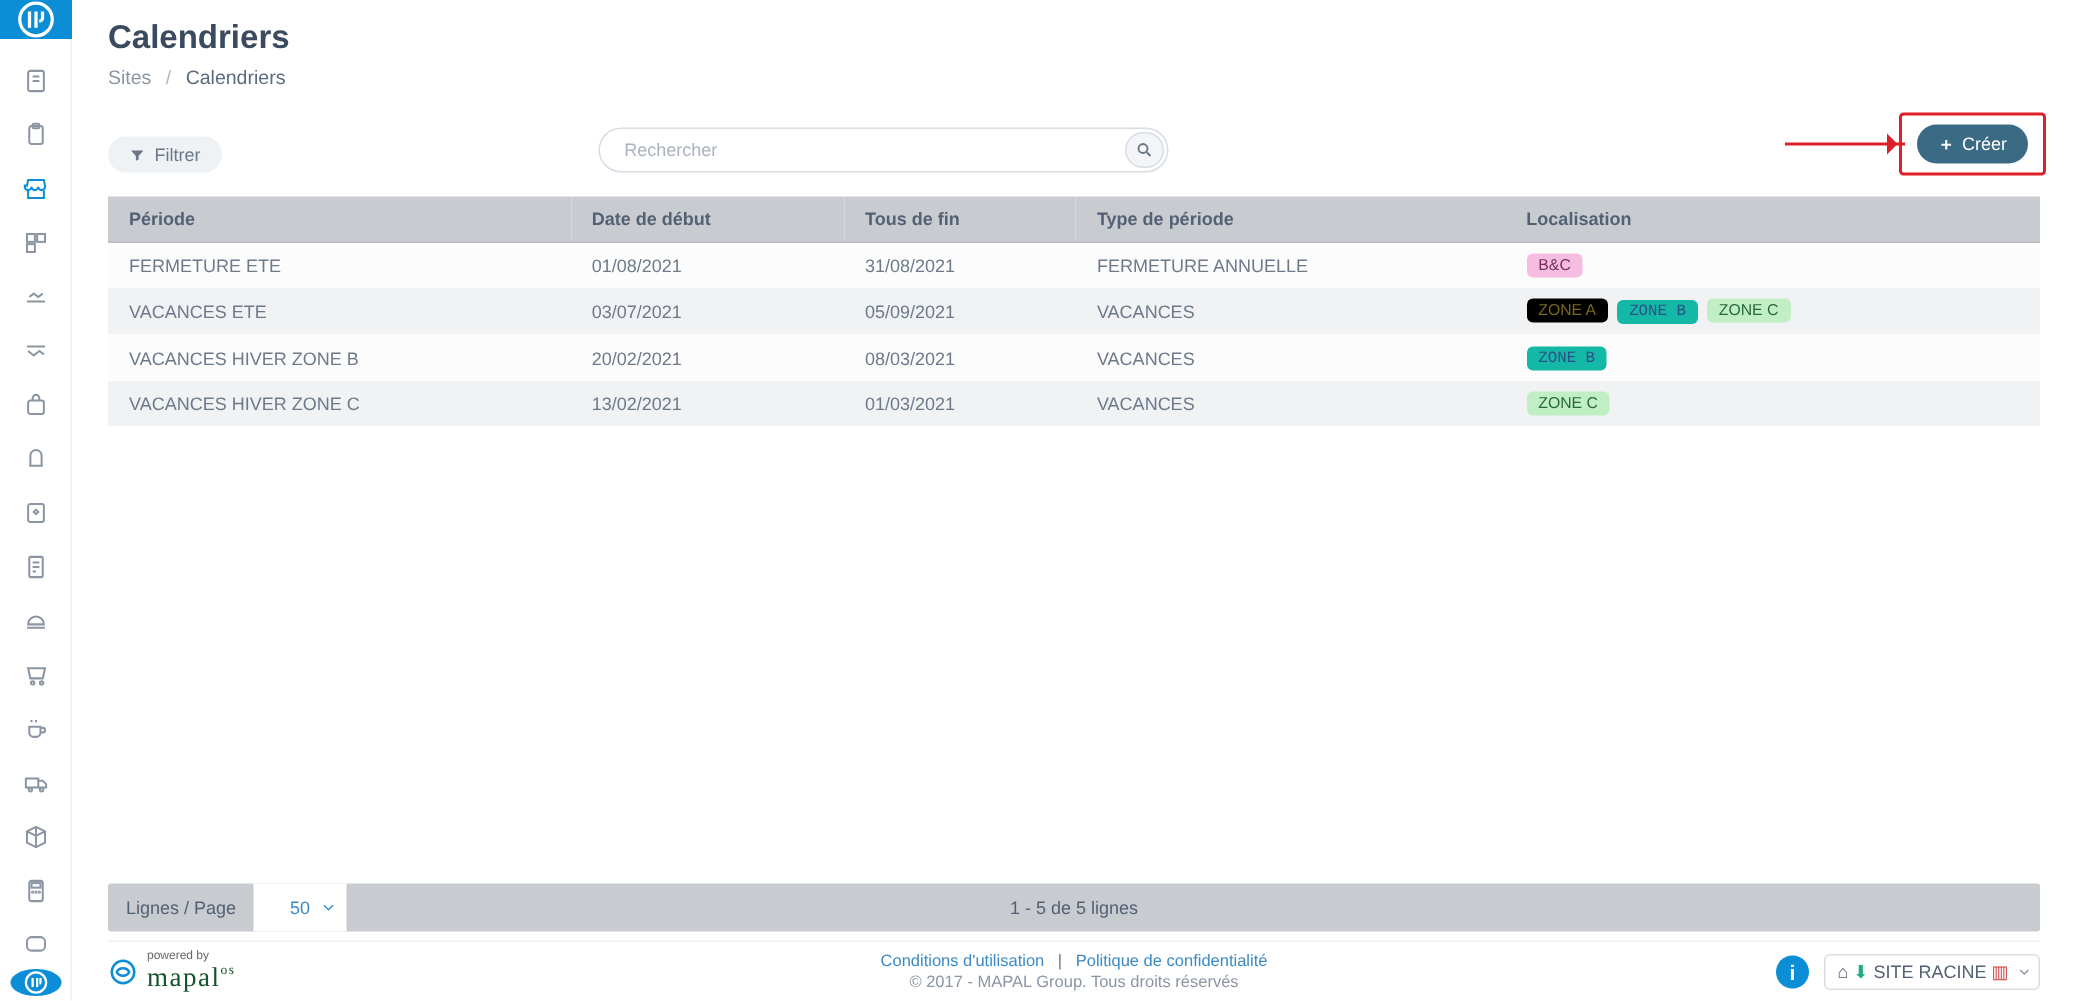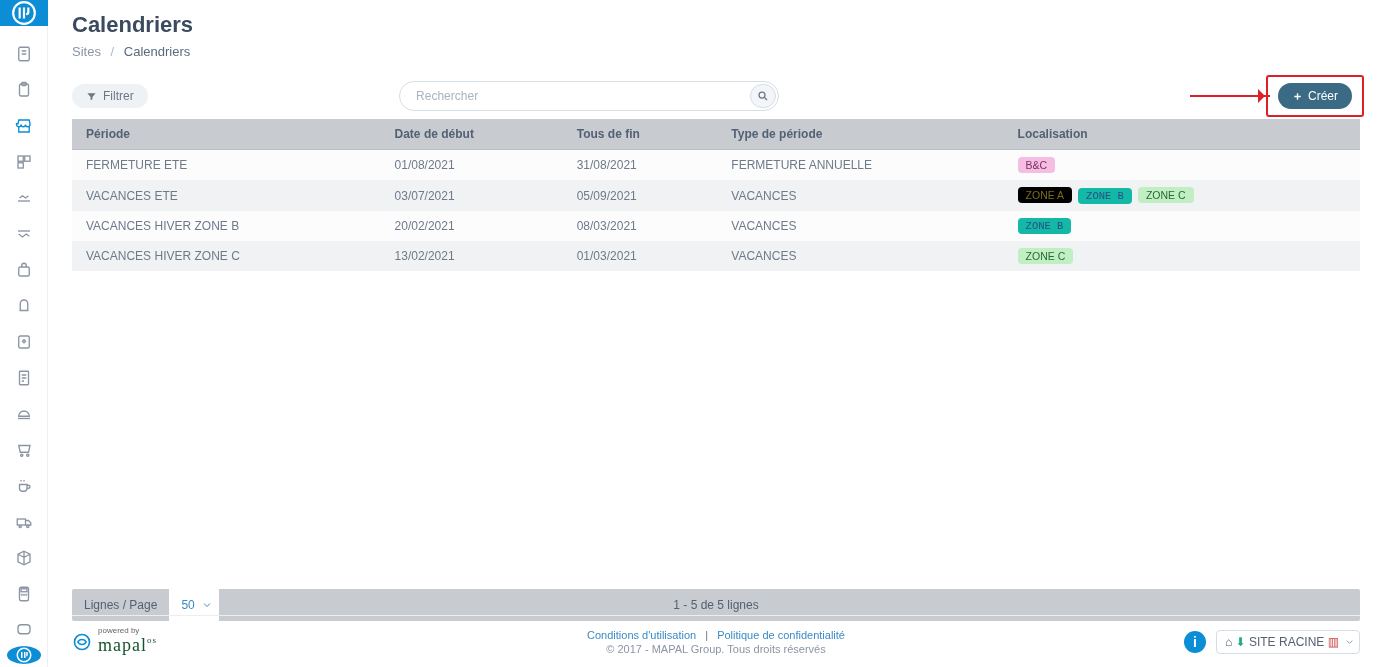--- a/index.html
+++ b/index.html
@@ -16,21 +16,21 @@
   
   .main { position: absolute; left: 48px; top: 0; right: 0; bottom: 0; display: flex; flex-direction: column; }
   .header { padding: 12px 24px 8px; }
   .page-title { font-size: 22px; color: #3b4a5e; font-weight: 600; margin-bottom: 6px; }
   .breadcrumb { font-size: 13px; color: #8b95a3; }
   .breadcrumb a { color: #8b95a3; text-decoration: none; cursor: pointer; }
   .breadcrumb .sep { margin: 0 6px; color: #b0b8c2; }
   .breadcrumb .current { color: #5a6b7f; }
   
   
-  .toolbar { display: flex; align-items: center; padding: 10px 24px 4px; gap: 12px; }
+  .toolbar { display: flex; align-items: flex-end; padding: 10px 24px 16px; gap: 12px; }
   .filter-btn { display: inline-flex; align-items: center; gap: 6px; padding: 5px 14px; border: none; border-radius: 16px; background: #eff2f5; color: #6b7786; font-size: 12px; cursor: pointer; }
   .search-wrap { flex: 0 0 auto; margin-left: auto; margin-right: auto; position: relative; width: 380px; }
   .search-input { width: 100%; height: 30px; border: 1px solid #d7dde4; border-radius: 16px; padding: 0 40px 0 16px; font-size: 12px; color: #666; outline: none; }
   .search-input::placeholder { color: #aab3bf; }
   .search-btn { position: absolute; right: 3px; top: 3px; width: 26px; height: 24px; border-radius: 12px; border: 1px solid #d7dde4; background: #f3f5f8; display: flex; align-items: center; justify-content: center; cursor: pointer; color: #6b7786; }
   .create-wrap { margin-left: auto; position: relative; padding: 6px 8px; }
   .create-btn { display: inline-flex; align-items: center; gap: 5px; background: #3b6a85; color: #fff; border: none; border-radius: 16px; padding: 6px 14px; font-size: 12px; cursor: pointer; }
   .highlight-box { position: absolute; border: 2px solid #dd1f27; border-radius: 3px; left: -4px; top: -2px; right: -4px; bottom: -2px; pointer-events: none; }
   .arrow-annot { position: absolute; right: 100%; top: 50%; transform: translateY(-50%); width: 80px; height: 2px; background: #dd1f27; }
   .arrow-annot::after { content: ""; position: absolute; right: -2px; top: -6px; border: 7px solid transparent; border-left-color: #dd1f27; }
@@ -44,26 +44,26 @@
   .tag { display: inline-block; padding: 2px 8px; border-radius: 4px; font-size: 10.5px; font-weight: 500; margin-right: 6px; }
   .tag-pink { background: #f5bde1; color: #7d2e60; }
   .tag-yellow { background: #000000; color: #7a6b1a; }
   .tag-blue { background: #14b8a6; color: #2b4f85; font-family: Liberation Mono, monospace; }
   .tag-green { background: #c2eec4; color: #246a36; }
   
   
   .pagbar { position: absolute; left: 24px; right: 24px; bottom: 46px; height: 32px; background: #c8ccd1; display: flex; align-items: center; font-size: 12px; color: #546074; border-radius: 2px; }
   .pagbar .lpp { display: flex; align-items: center; height: 100%; }
   .pagbar .lpp-label { padding: 0 12px; }
-  .pagbar .lpp-select { background: #fff; height: 100%; padding: 0 24px 0 12px; display: flex; align-items: center; position: relative; cursor: pointer; color: #3b8ac5; }
+  .pagbar .lpp-select { background: #fff; height: 100%; padding: 0 24px 0 24px; display: flex; align-items: center; position: relative; cursor: pointer; color: #3b8ac5; }
   .pagbar .lpp-select svg { position: absolute; right: 6px; top: 50%; transform: translateY(-50%); }
   .pagbar .count { position: absolute; left: 50%; transform: translateX(-50%); }
   
   
-  .footer { position: absolute; left: 24px; right: 24px; bottom: 0; height: 52px; display: flex; align-items: center; font-size: 11px; color: #6b7786; border-top: 1px solid #eceff2; }
+  .footer { position: absolute; left: 24px; right: 24px; bottom: 0; height: 40px; display: flex; align-items: center; font-size: 11px; color: #6b7786; border-top: 1px solid #eceff2; }
   .footer-left { display: flex; align-items: center; gap: 6px; color: #444; }
   .footer-left svg { color: #0c8ed6; }
   .footer-center { position: absolute; left: 50%; transform: translateX(-50%); text-align: center; }
   .footer-center a { color: #3b8ac5; text-decoration: none; margin: 0 6px; }
   .footer-center .row2 { margin-top: 2px; color: #8b95a3; }
   .footer-right { margin-left: auto; display: flex; align-items: center; gap: 10px; }
   .info-icon { width: 22px; height: 22px; border-radius: 50%; background: #0c8ed6; color: #fff; display: flex; align-items: center; justify-content: center; font-weight: bold; font-size: 14px; }
   .site-select { border: 1px solid #d7dde4; border-radius: 4px; padding: 4px 20px 4px 8px; position: relative; cursor: pointer; font-size: 12px; color: #546074; background: #fff; }
   .site-select svg.chev { position: absolute; right: 4px; top: 50%; transform: translateY(-50%); }
   

